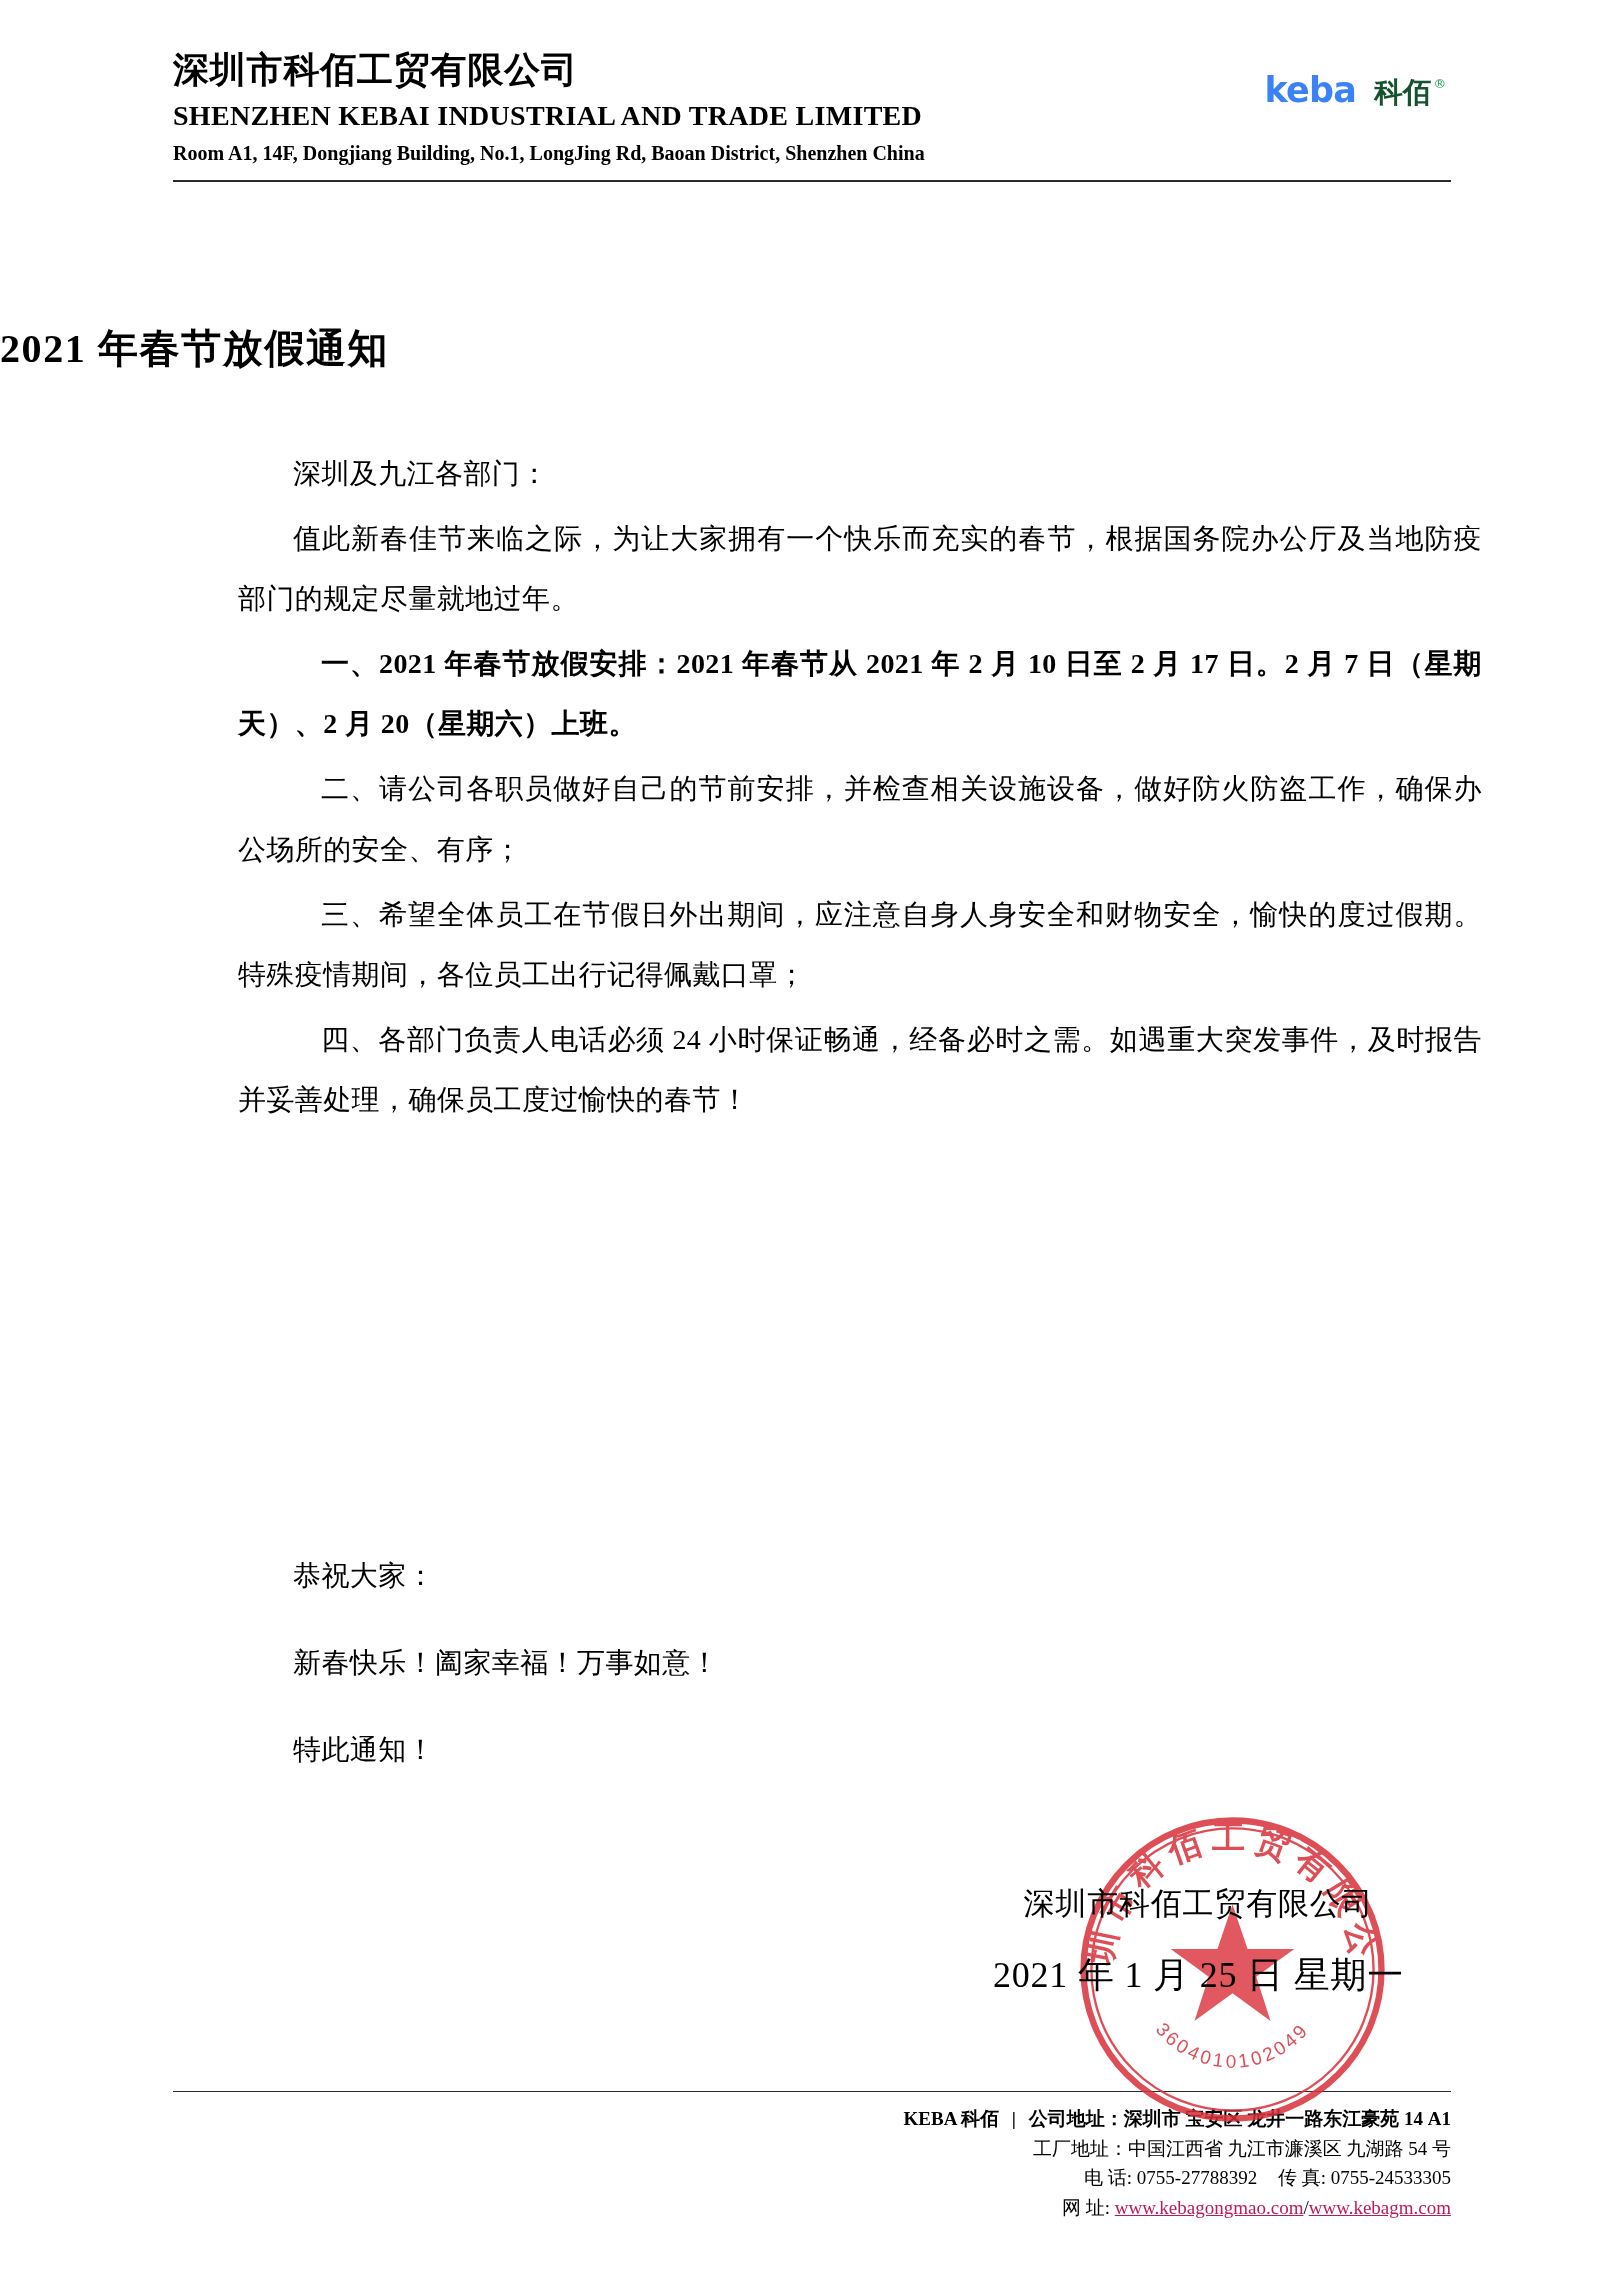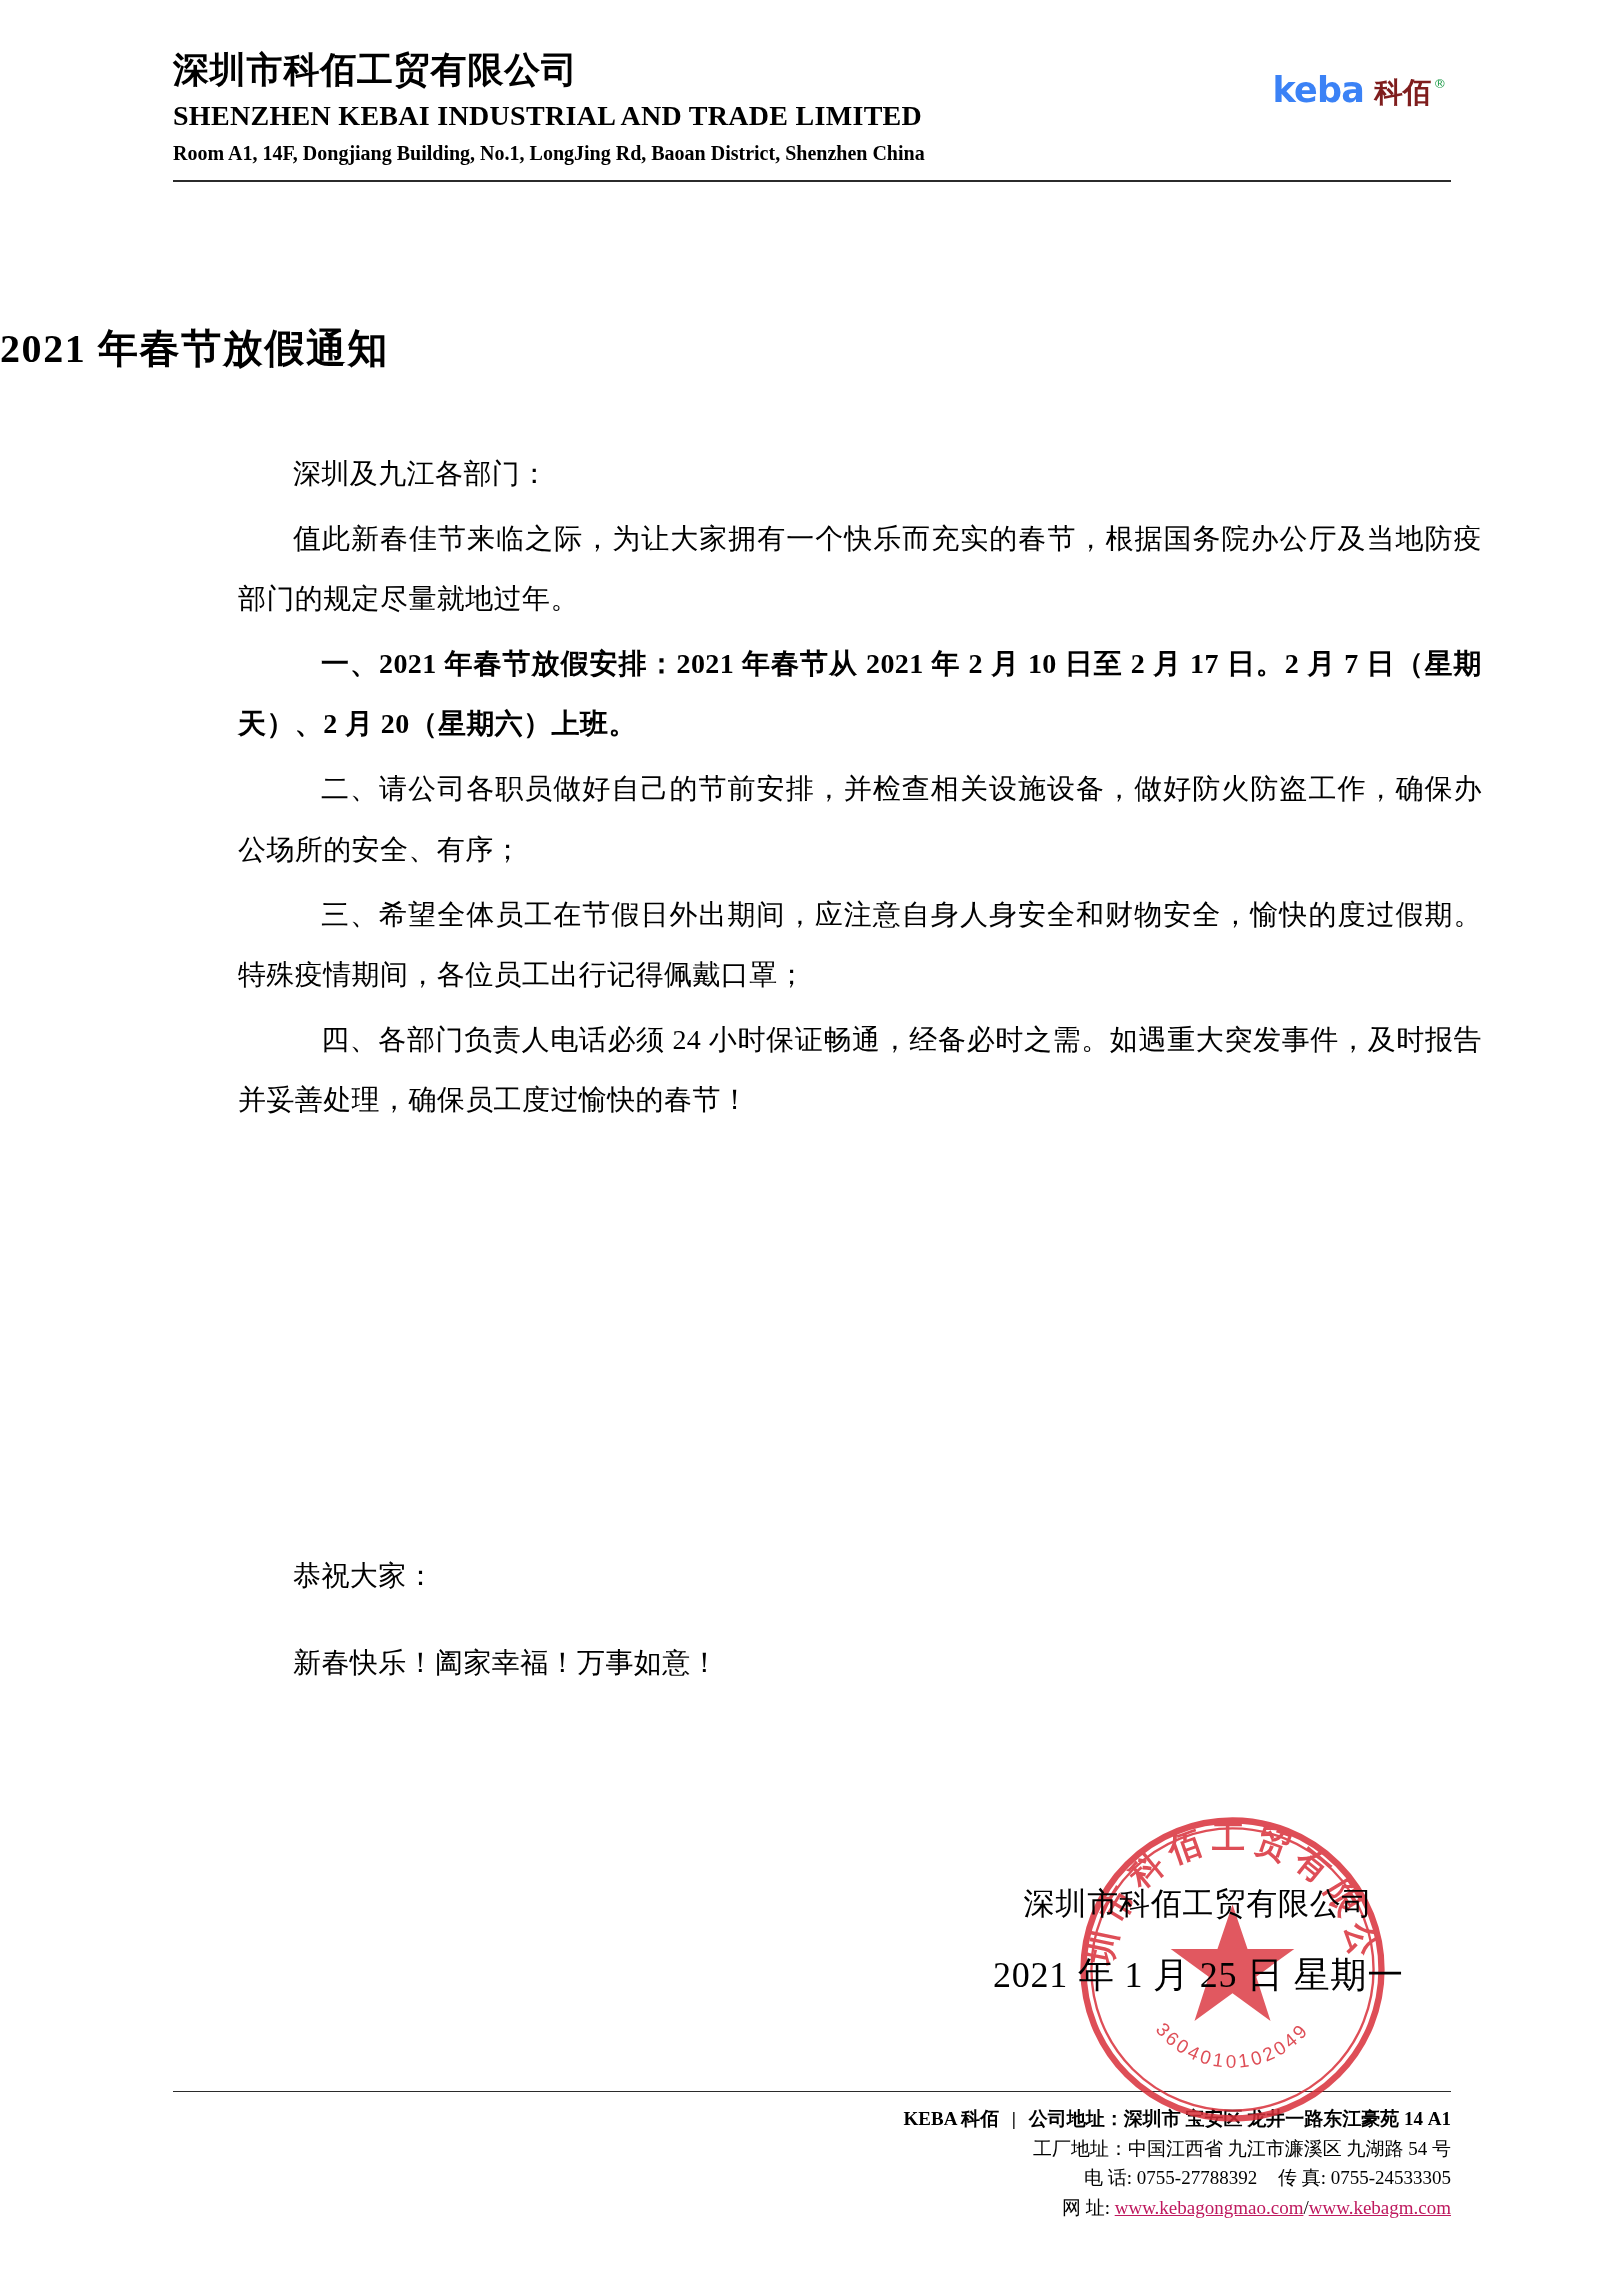--- a/index.html
+++ b/index.html
@@ -73,22 +73,22 @@
     font-family: "DejaVu Sans", sans-serif;
     font-size: 35px;
     font-weight: bold;
     color: #3b82f6;
     letter-spacing: -0.8px;
   }
   .logo-cn {
     font-family: "Liberation Serif", serif;
     font-size: 28.5px;
     font-weight: bold;
-    color: #7f1d1d;
-    margin-left: 10px;
+    color: #14532d;
+    margin-left: 18px;
   }
   .logo-reg {
     font-family: "DejaVu Sans", sans-serif;
     font-size: 12.7px;
     color: #1f9c4a;
     margin-left: 2.4px;
     position: relative;
     top: -14.3px;
   }
   .lh-rule {
@@ -235,20 +235,21 @@
     <p class="para indent">值此新春佳节来临之际，为让大家拥有一个快乐而充实的春节，根据国务院办公厅及当地防疫部门的规定尽量就地过年。</p>
     <p class="para indent2 bold">一、2021 年春节放假安排：2021 年春节从 2021 年 2 月 10 日至 2 月 17 日。2 月 7 日（星期天）、2 月 20（星期六）上班。</p>
     <p class="para indent2">二、请公司各职员做好自己的节前安排，并检查相关设施设备，做好防火防盗工作，确保办公场所的安全、有序；</p>
     <p class="para indent2">三、希望全体员工在节假日外出期间，应注意自身人身安全和财物安全，愉快的度过假期。特殊疫情期间，各位员工出行记得佩戴口罩；</p>
     <p class="para indent2">四、各部门负责人电话必须 24 小时保证畅通，经备必时之需。如遇重大突发事件，及时报告并妥善处理，确保员工度过愉快的春节！</p>
   </div>
 
   <div class="closing">
     <p class="para indent">恭祝大家：</p>
     <p class="para indent">新春快乐！阖家幸福！万事如意！</p>
+    <p class="para indent">特此通知！</p>
   </div>
 
   <svg class="seal" viewBox="0 0 400 400">
     <g fill="none" stroke="#d9303a" stroke-width="8">
       <circle cx="200" cy="200" r="188"></circle>
       <circle cx="200" cy="200" r="178" stroke-width="3"></circle>
     </g>
     <path d="M200 118 L219 174 L278 174 L230 209 L248 265 L200 230 L152 265 L170 209 L122 174 L181 174 Z" fill="#d9303a" opacity="0.95"></path>
     <defs>
       <path id="sealTopArc" d="M 48 200 A 152 152 0 0 1 352 200"></path>

